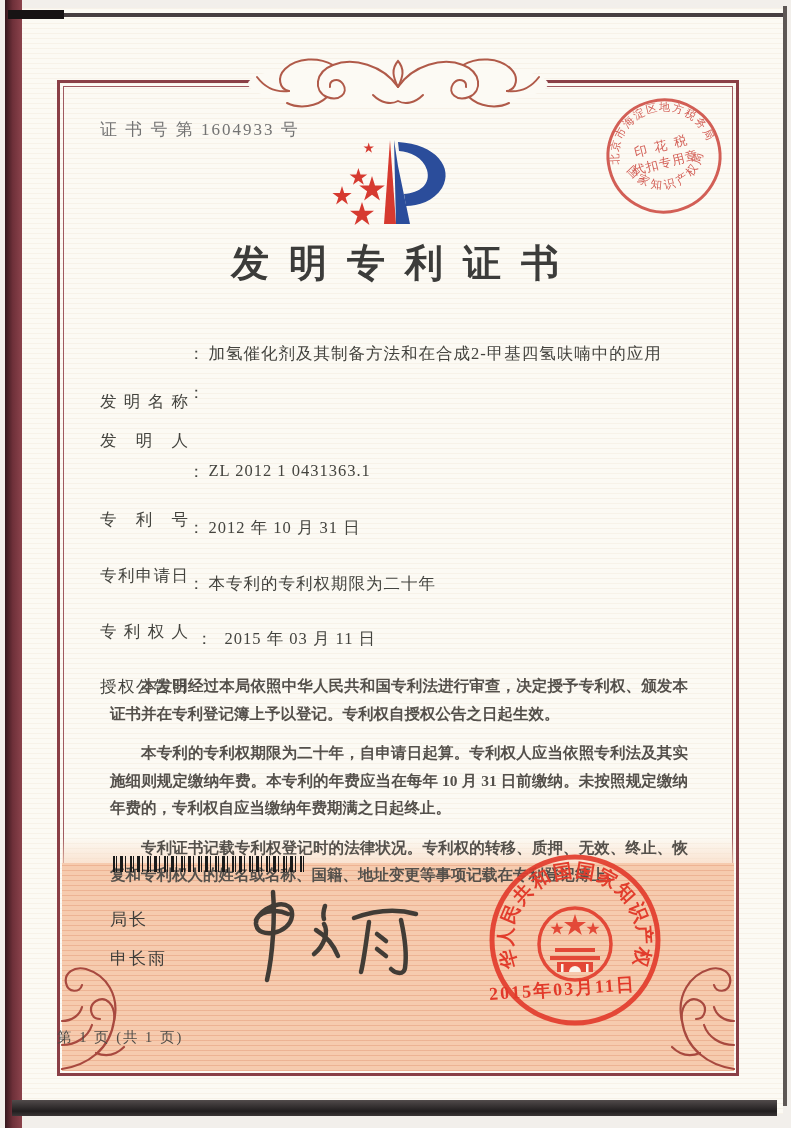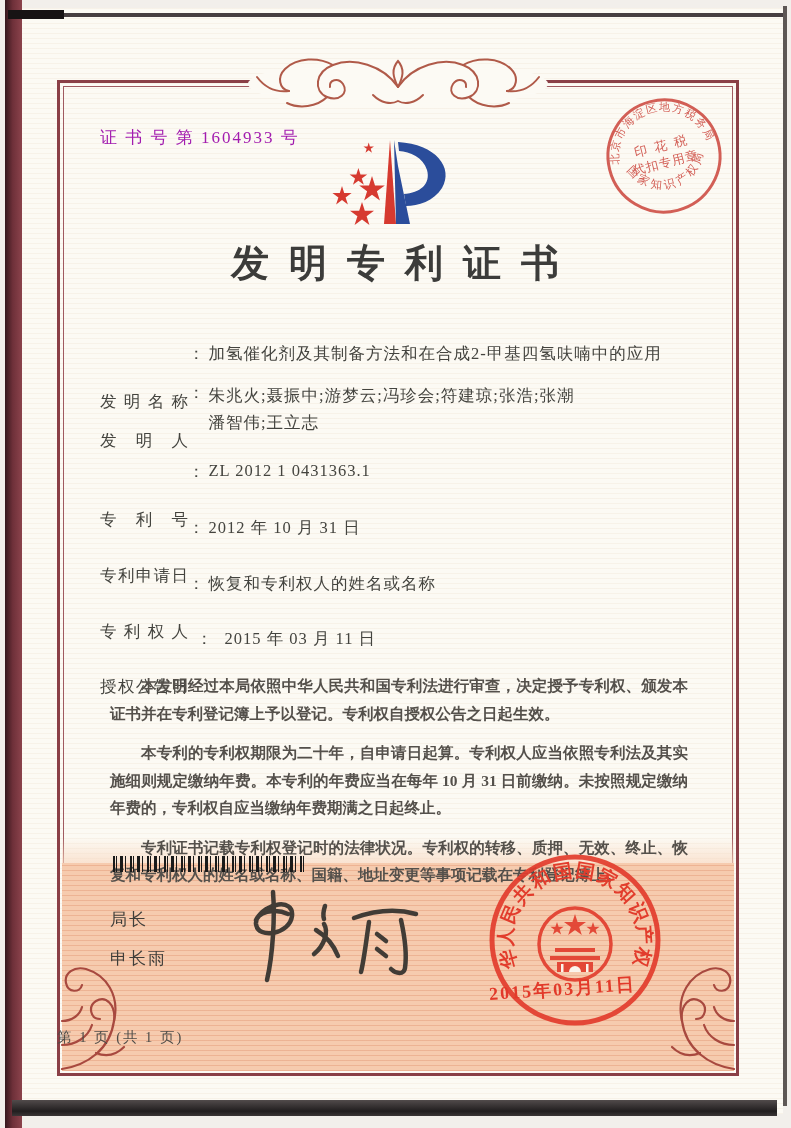--- a/index.html
+++ b/index.html
@@ -39,21 +39,21 @@
       repeating-linear-gradient(0deg, rgba(222,140,104,0.38) 0 1px, rgba(0,0,0,0) 1px 5px),
       #f6cbae;
   }
   .pink-fade{position:absolute;left:0;right:0;top:-26px;height:26px;
     background:linear-gradient(180deg, rgba(252,250,244,0) 0%, #f8d7bf 100%);opacity:.65;}
   .ornament-top{position:absolute;left:50%;top:-36px;transform:translateX(-50%);}
   .flourish{position:absolute;bottom:-2px;}
   .flourish.left{left:-2px;}
   .flourish.right{right:-2px;transform:scaleX(-1);}
   
-  .cert-no{position:absolute;left:100px;top:126px;font-size:17px;color:#a21caf;letter-spacing:2px;text-align:right;}
+  .cert-no{position:absolute;left:100px;top:118px;font-size:17px;color:#737373;letter-spacing:2px;text-align:right;}
   .logo{position:absolute;left:328px;top:136px;}
   .title{
     position:absolute;left:57px;top:238px;width:676px;text-align:center;
     font-size:38px;font-weight:bold;color:#3c3c3a;letter-spacing:20px;padding-left:20px;box-sizing:border-box;
   }
   .field{position:absolute;left:100px;font-size:16.5px;color:#44443f;display:flex;}
   .field .lbl{display:inline-block;width:88px;text-align:justify;text-align-last:justify;flex:none;margin-top:48px;}
   .field .sep{flex:none;margin-right:4px;}
   .field .val{letter-spacing:1px;}
   .val-lines div{line-height:27px;}
@@ -162,42 +162,38 @@
 
   <div class="field" style="top:343px;">
     <span class="lbl">发明名称</span>
       <span class="sep">：</span>
     <span class="val">加氢催化剂及其制备方法和在合成2-甲基四氢呋喃中的应用</span>
   </div>
 
   <div class="field" style="top:382px;">
     <span class="lbl">发明人</span>
       <span class="sep">：</span>
-    <span class="val val-lines">
-      <div>朱兆火;聂振中;游梦云;冯珍会;符建琼;张浩;张潮</div>
-      <div>潘智伟;王立志</div>
-    </span>
   </div>
 
   <div class="field" style="top:461px;">
     <span class="lbl">专利号</span>
       <span class="sep">：</span>
     <span class="val">ZL 2012 1 0431363.1</span>
   </div>
 
   <div class="field" style="top:517px;">
     <span class="lbl">专利申请日</span>
       <span class="sep">：</span>
     <span class="val">2012 年 10 月 31 日</span>
   </div>
 
   <div class="field" style="top:573px;">
     <span class="lbl">专利权人</span>
       <span class="sep">：</span>
-    <span class="val">恢复和专利权人的姓名或名称</span>
+    <span class="val">本专利的专利权期限为二十年</span>
   </div>
 
   <div class="field" style="top:628px;gap:8px;">
     <span class="lbl">授权公告日</span>
       <span class="sep">：</span>
     <span class="val">2015 年 03 月 11 日</span>
   </div>
 
   <div class="paragraphs">
     <p>本发明经过本局依照中华人民共和国专利法进行审查，决定授予专利权、颁发本证书并在专利登记簿上予以登记。专利权自授权公告之日起生效。</p>

